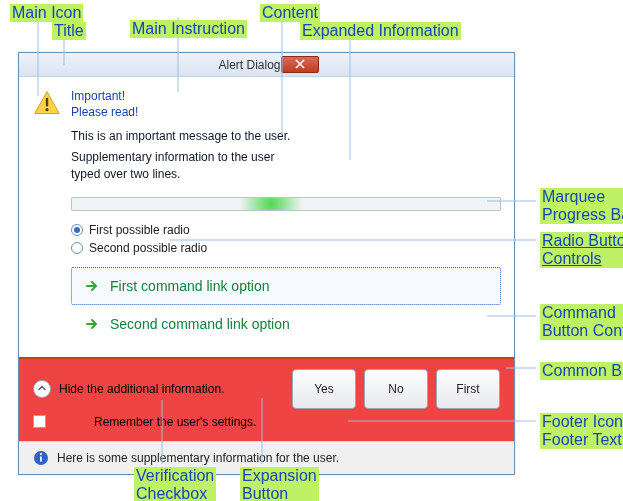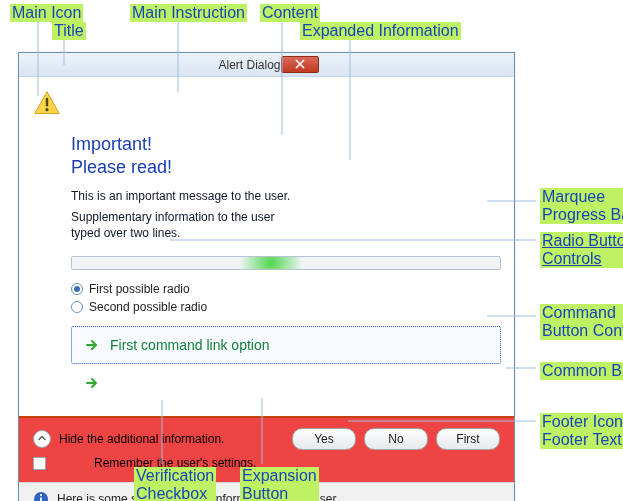--- a/index.html
+++ b/index.html
@@ -74,23 +74,22 @@
     background: #fff;
   }
   .header-row {
     display: flex;
     gap: 10px;
     align-items: flex-start;
   }
   .main-icon { width: 28px; height: 28px; flex: 0 0 28px; }
   .main-instruction {
     color: #1a3fb0;
-    font-size: 18px;
+    font-size: 12px;
     line-height: 1.3;
-    margin-top: 44px;
   }
   .content-block {
     margin-left: 38px;
     margin-top: 8px;
     color: #0f172a;
     font-size: 12px;
     line-height: 1.4;
     max-width: 260px;
   }
   .content-block .supp {
@@ -165,45 +164,45 @@
     border-radius: 50%;
     display: inline-flex; align-items: center; justify-content: center;
     background: #fff;
     cursor: pointer;
   }
   .chk {
     width: 13px; height: 13px; border: 1px solid #9ea6ad;
     background: #fff; display: inline-block;
   }
   .btn {
-    min-width: 64px; height: 22px;
+    min-width: 64px; height: 40px;
     padding: 0 12px;
     border: 1px solid #9ea6ad;
     background: linear-gradient(#fdfdfd, #e7e9ec);
     font-size: 12px; color: #222;
-    border-radius: 10px;
+    border-radius: 4px;
     cursor: pointer;
   }
   .btn-row { display: flex; gap: 8px; }
 
   .footer {
     border-top: 1px solid #d6d6d6;
     background: #f0f0f0;
     padding: 8px 14px;
     display: flex; align-items: center; gap: 8px;
     font-size: 12px; color: #222;
   }
   .footer-icon { width: 16px; height: 16px; }
 </style>
 </head>
 <body>
 
 <div class="callout" style="left:10px; top:4px;">Main Icon</div>
 <div class="callout" style="left:52px; top:22px;">Title</div>
-<div class="callout" style="left:130px; top:4px;text-align:center;">Main Instruction</div>
+<div class="callout" style="left:130px; top:20px;text-align:center;">Main Instruction</div>
 <div class="callout" style="left:260px; top:4px;">Content</div>
 <div class="callout" style="left:300px; top:22px;">Expanded Information</div>
 <div class="callout" style="left:540px; top:188px; white-space:pre;">Marquee
 Progress Bar</div>
 <div class="callout" style="left:540px; top:232px; white-space:pre;text-decoration:underline;">Radio Button
 Controls</div>
 <div class="callout" style="left:540px; top:304px; white-space:pre;">Command
 Button Control</div>
 <div class="callout" style="left:540px; top:362px;">Common Buttons</div>
 <div class="callout" style="left:540px; top:413px; white-space:pre;">Footer Icon and
@@ -287,20 +286,21 @@
             </svg>
         </span>
         <span>First command link option</span>
       </div>
       <div class="cmdlink">
         <span class="arrow-icon">
           <svg viewBox="0 0 16 16">
               <path d="M3 8 H11 M8 4 L12 8 L8 12" stroke="#2fa82f" stroke-width="2" fill="none" stroke-linecap="round" stroke-linejoin="round"></path>
             </svg>
         </span>
+        <span>Second command link option</span>
       </div>
     </div>
   </div>
 
   <div class="panel">
     <div class="panel-row">
       <div class="left-items">
         <span class="expand-btn">
           <span>
             <svg width="10" height="10" viewBox="0 0 10 10">

